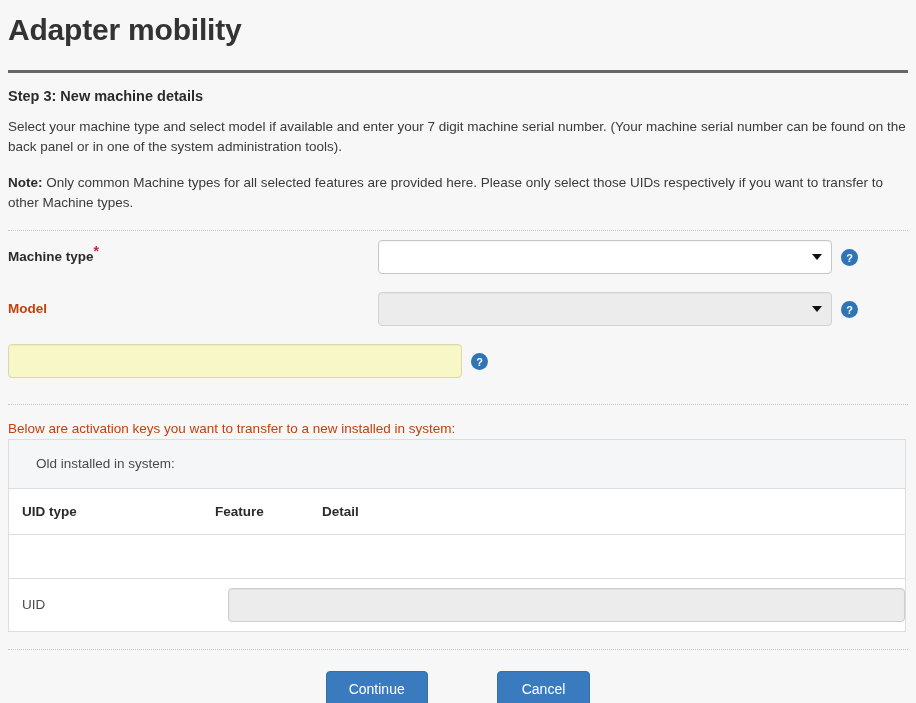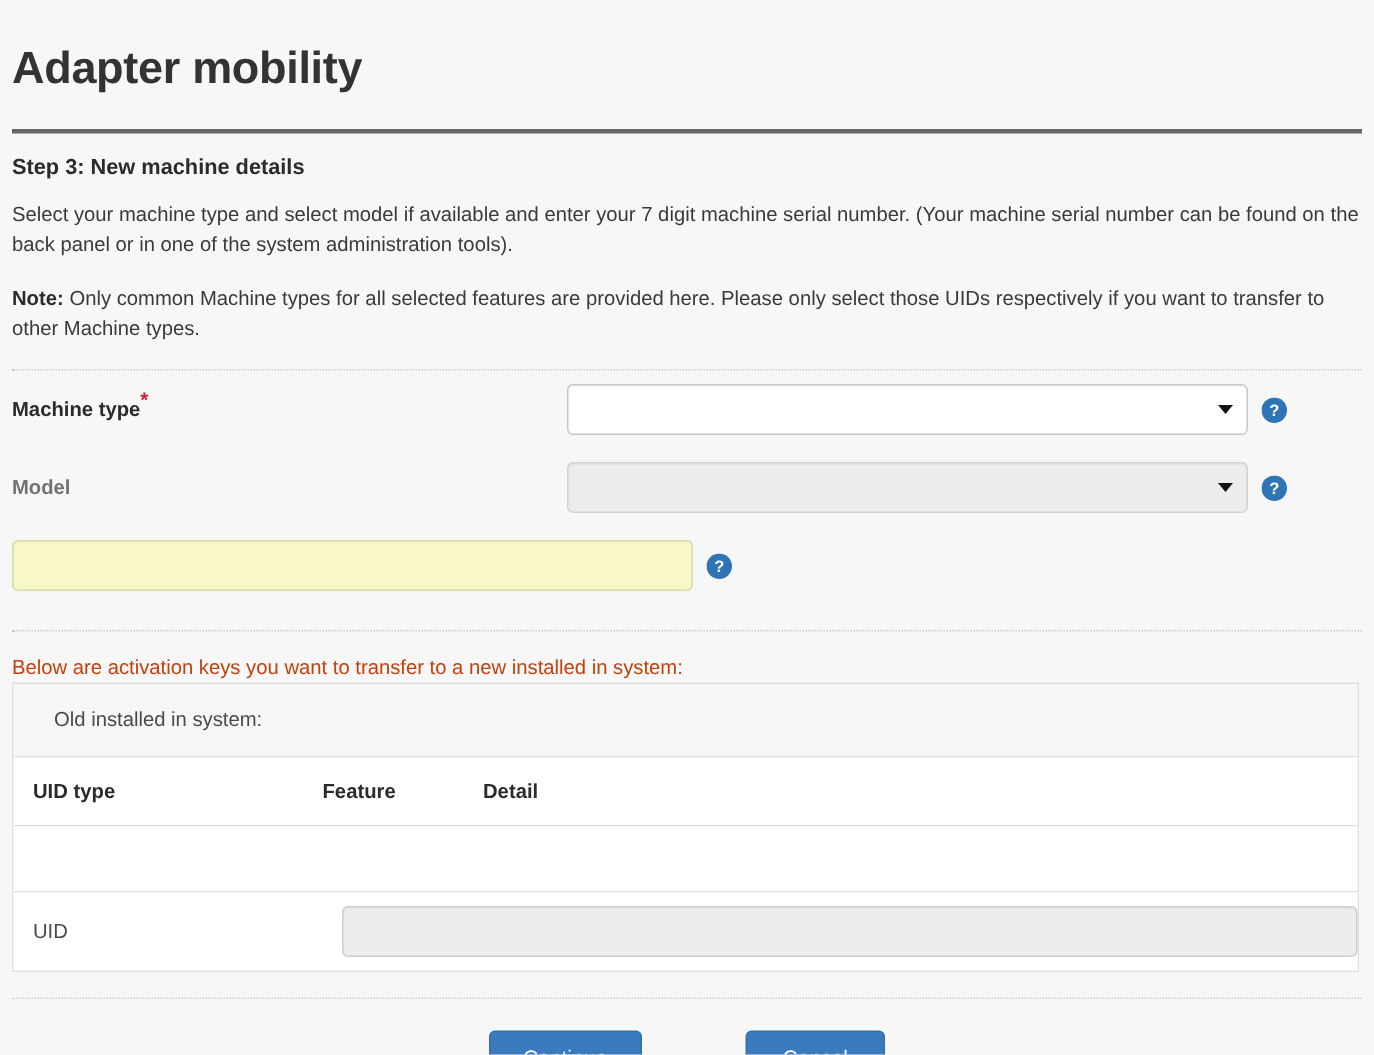--- a/index.html
+++ b/index.html
@@ -12,21 +12,21 @@
     background: #f7f7f7;
     font-family: "Liberation Sans", sans-serif;
     color: #333333;
     overflow: hidden;
   }
   .page {
     position: relative;
     width: 916px;
     height: 576px;
     box-sizing: border-box;
-    padding: 16px 8px;
+    padding: 0 8px;
   }
   .page-title {
     font-size: 30px;
     font-weight: bold;
     color: #333333;
     letter-spacing: -0.2px;
     padding-top: 12px;
     margin: 0;
     line-height: 36px;
   }
@@ -75,21 +75,21 @@
   }
   .form-label {
     width: 370px;
     flex: 0 0 370px;
     font-size: 13.5px;
     font-weight: bold;
     color: #2b2b2b;
     line-height: 16px;
   }
   .form-label.disabled {
-    color: #737373;
+    color: #c2410c;
   }
   .req-star {
     color: #cc2244;
     font-weight: bold;
     font-size: 14px;
     vertical-align: super;
     line-height: 0;
   }
   .field-wrap {
     display: flex;

